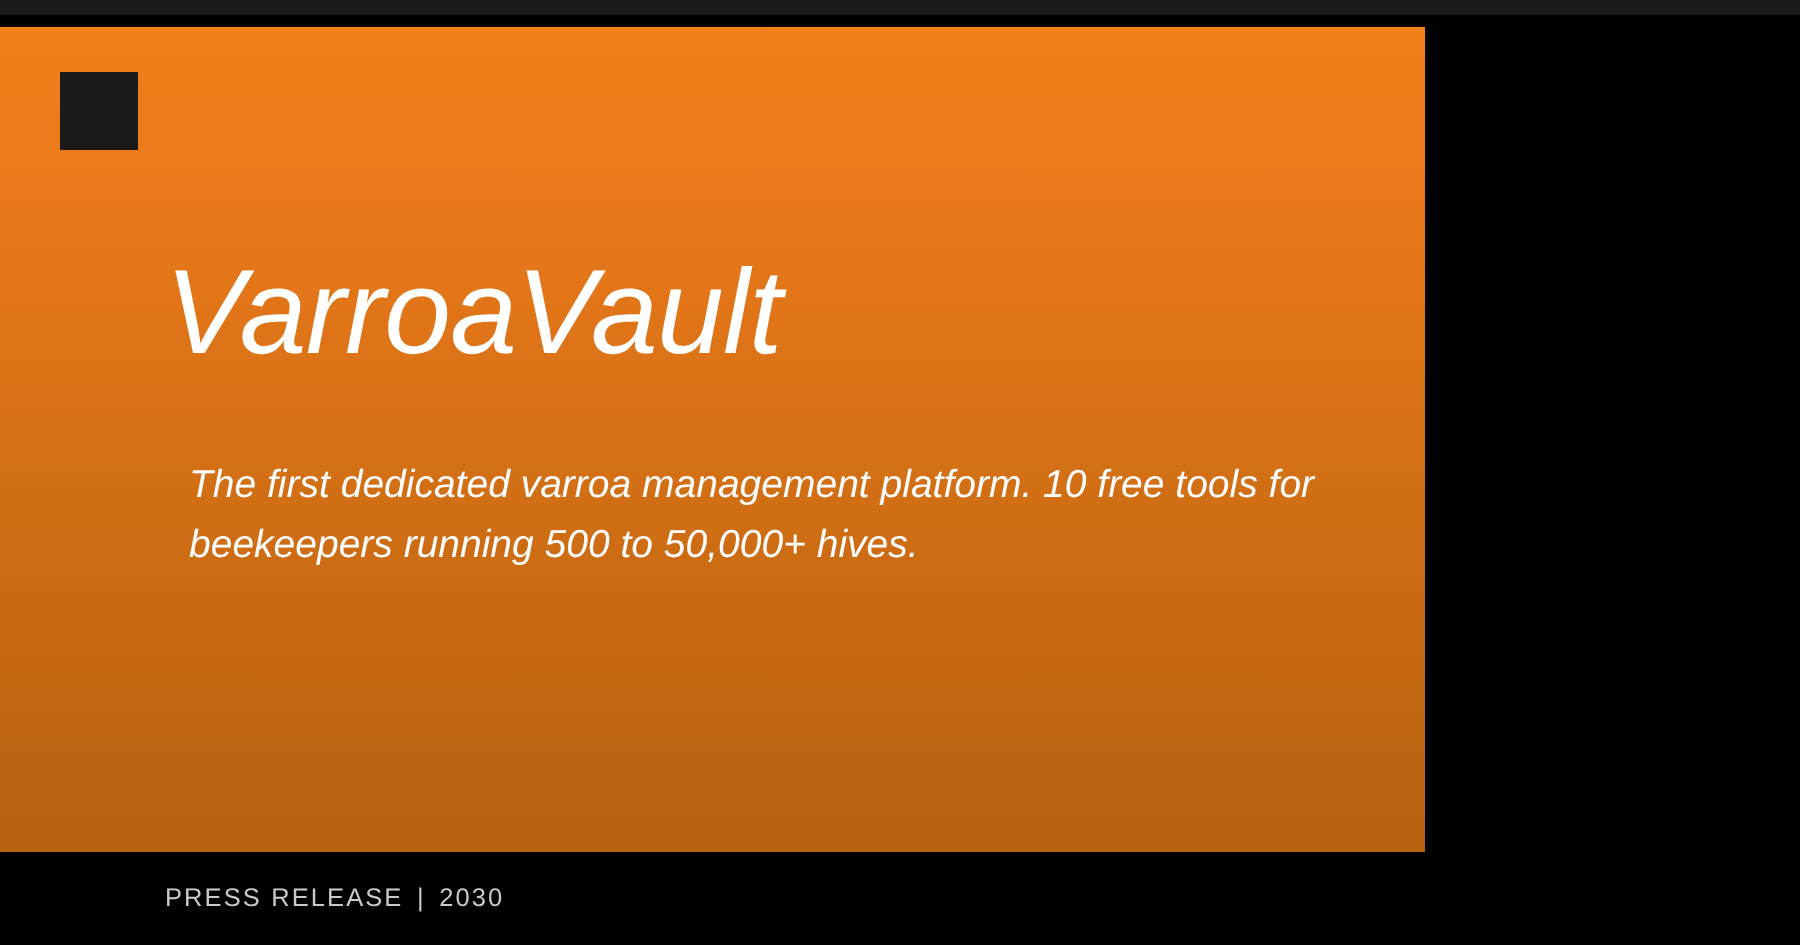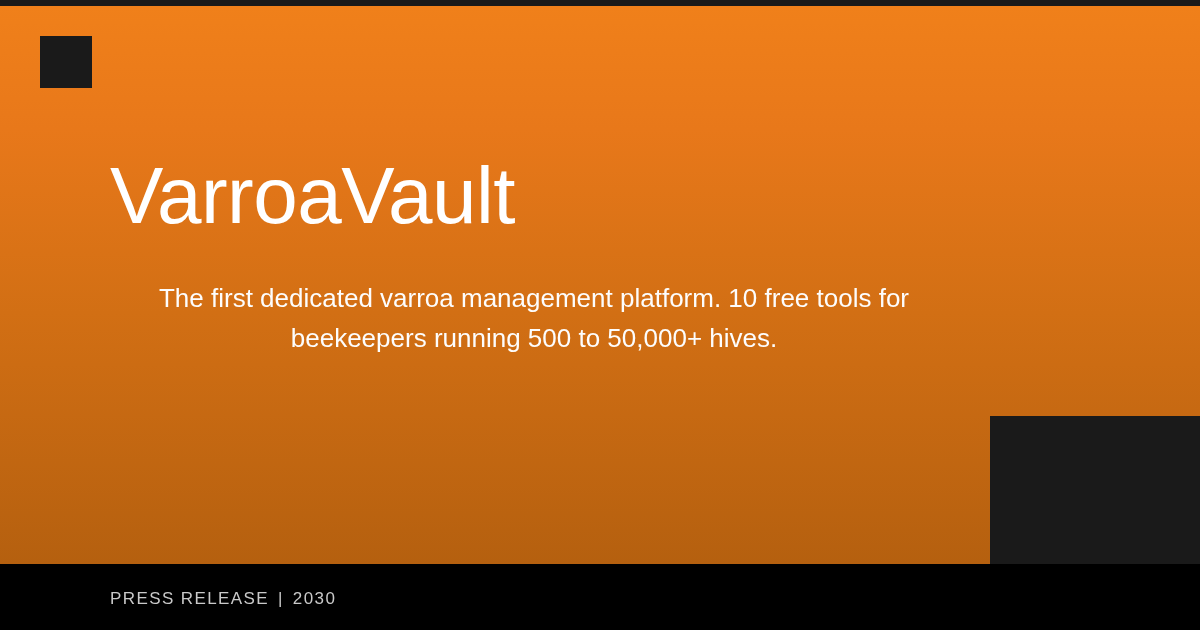--- a/index.html
+++ b/index.html
@@ -27,25 +27,26 @@
     top: 0;
     width: 1200px;
     height: 10px;
     background: #1a1a1a;
   }
 
   
   .hero {
     position: absolute;
     left: 0;
-    top: 6px;
-    width: 1200px;
+    top: 18px;
+    width: 950px;
     height: 558px;
     background: linear-gradient(180deg, #f0801a 0%, #e8781a 22%, #d26f14 55%, #b5600f 100%);
     overflow: hidden;
+    font-style: italic;
   }
 
   
   .logo-mark {
     position: absolute;
     left: 40px;
     top: 30px;
     width: 52px;
     height: 52px;
     background: #1a1a1a;
@@ -74,29 +75,28 @@
     font-family: "Liberation Sans", sans-serif;
     font-size: 80px;
     font-weight: 300;
     line-height: 1.0;
     letter-spacing: -0.5px;
     color: #ffffff;
     white-space: nowrap;
   }
 
   .subhead {
-    margin: 4px;
+    margin: 16px;
     padding-top: 38px;
     font-family: "Liberation Sans", sans-serif;
     font-size: 26px;
     font-weight: 400;
     line-height: 40px;
     color: #fdfdfd;
     max-width: 840px;
-    text-align: center;
   }
 
   
   .footer {
     position: absolute;
     left: 0;
     top: 568px;
     width: 1200px;
     height: 50px;
     background: #000000;

